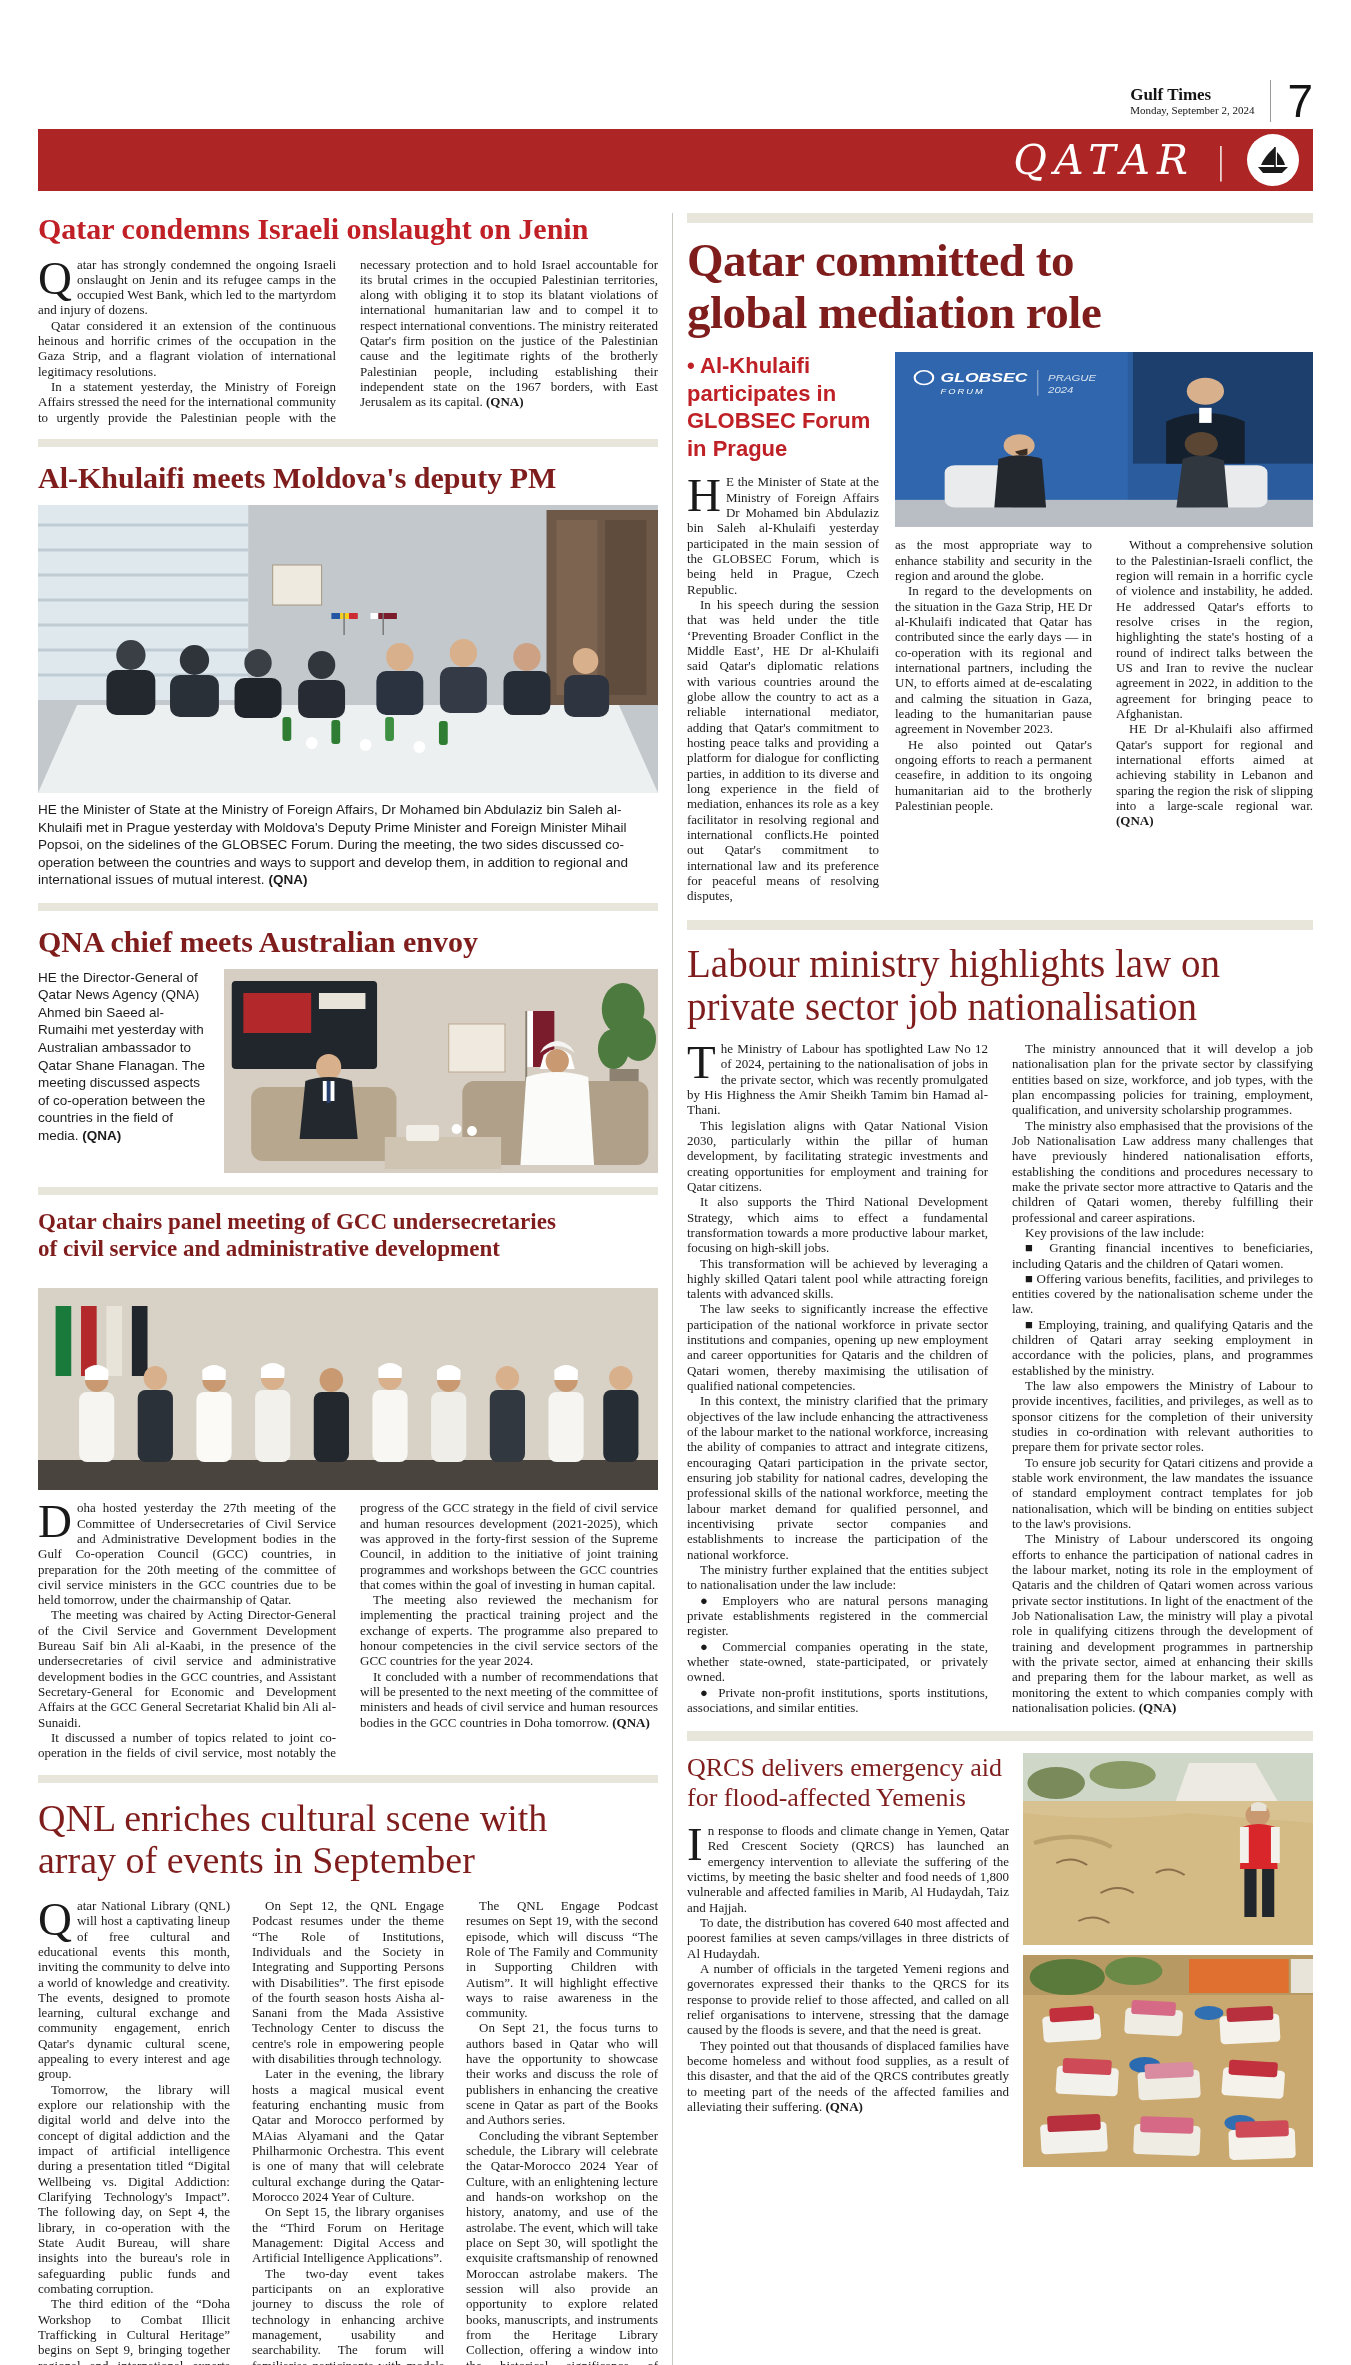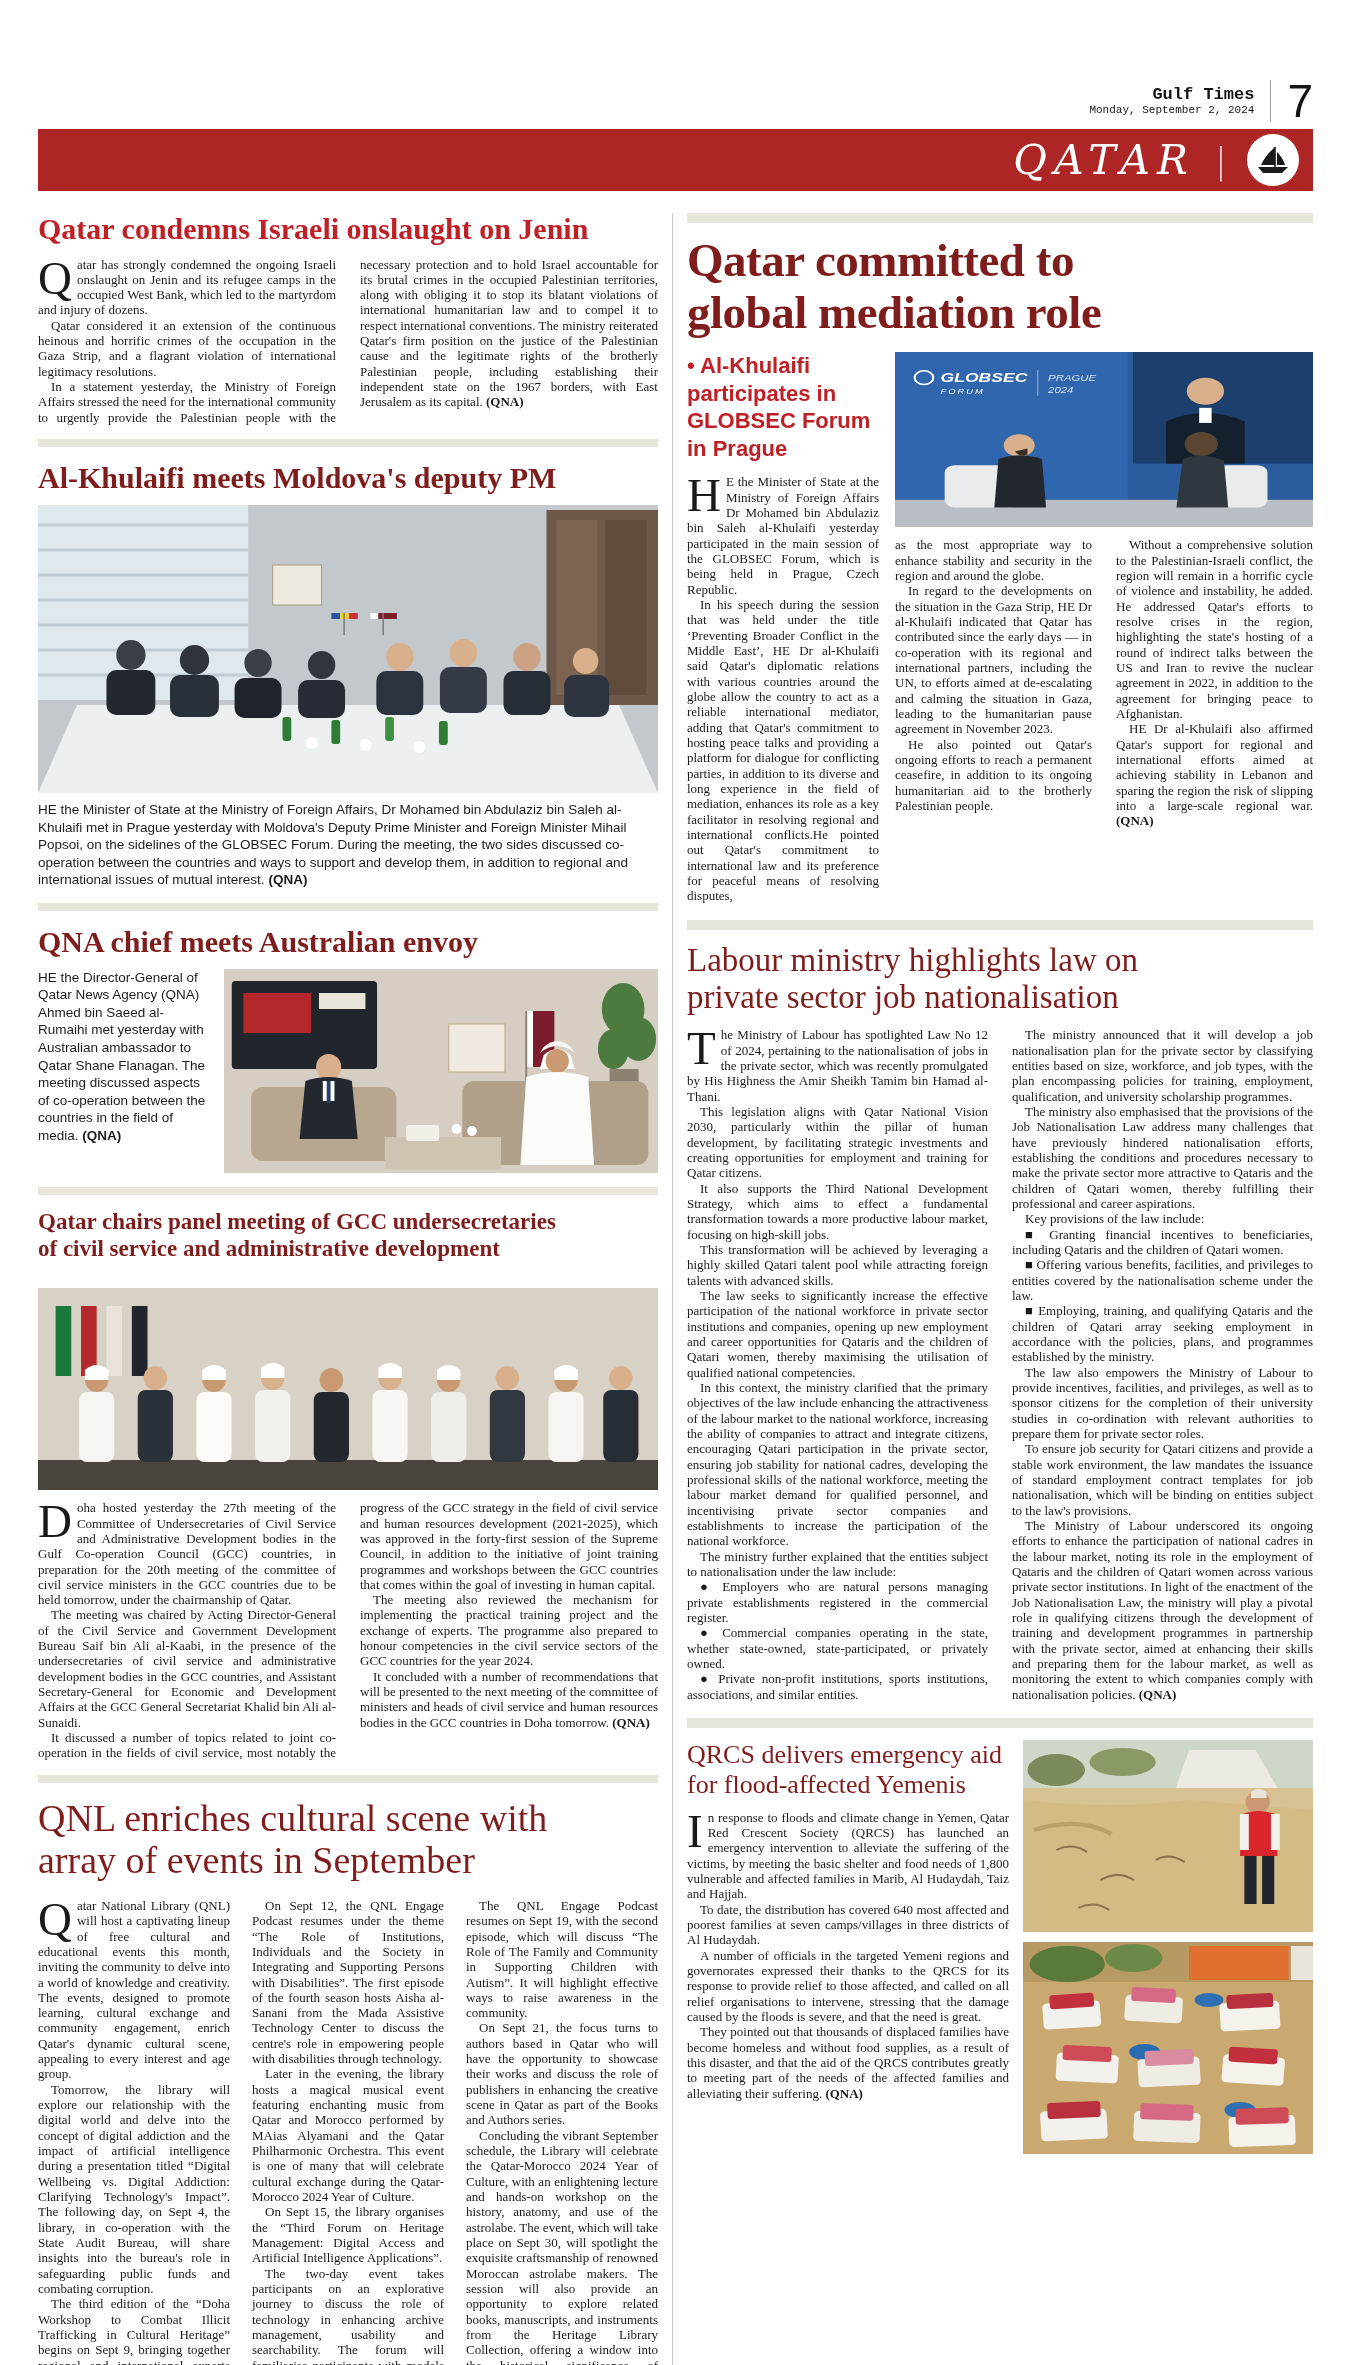--- a/index.html
+++ b/index.html
@@ -4,21 +4,21 @@
 <style>
   * { box-sizing: border-box; margin: 0; padding: 0; }
   html,body { background:#888; }
   .page {
     width:1351px; height:2365px; margin:0 auto; background:#fff;
     padding:78px 38px 10px; font-family:"Liberation Serif", serif; color:#141414;
     overflow:hidden; position:relative;
   }
   
   .masthead { display:flex; justify-content:flex-end; align-items:center; gap:16px; padding-bottom:5px; }
-  .mast-text { text-align:right; font-family:Liberation Mono, monospace; line-height:1.1; }
+  .mast-text { text-align:left; font-family:Liberation Serif, serif; line-height:1.1; }
   .mast-paper { font-weight:700; font-size:17px; }
   .mast-date { font-size:11px; }
   .mast-rule { width:1px; height:42px; background:#9a9a9a; }
   .mast-pageno { font-family:"Liberation Sans", sans-serif; font-size:46px; font-weight:400; line-height:1; }
   
   .banner { height:62px; background:#ad2524; display:flex; align-items:center; justify-content:flex-end; gap:20px; padding-right:14px; margin-bottom:22px; }
   .banner-title { color:#fff; font-family:"DejaVu Serif", serif; font-size:41px; letter-spacing:7px; font-weight:400;font-style:italic; }
   .banner-sep { color:#eed9d9; font-size:36px; font-weight:200; font-family:"DejaVu Sans", sans-serif; }
   .banner-badge { width:52px; height:52px; border-radius:50%; background:#fff; display:flex; align-items:center; justify-content:center; flex:0 0 auto; }
   
@@ -27,21 +27,21 @@
   .col-right { border-left:1px solid #c9c9c4; padding-left:14px; margin-left:0; }
   .divider { height:8px; background:#e8e5da; margin:14px 0; }
   .beige-bar { height:10px; background:#e8e5da; margin:0 0 12px; }
   
   h1,h2 { font-family:"Liberation Serif", serif; color:#7f1d1d; }
   .hl-red { color:#c01f26; font-size:30px; font-weight:700; line-height:1.05; margin-bottom:12px; }
   .hl-a2 { font-size:30px; font-weight:700; margin-bottom:10px; }
   .hl-a3 { font-size:30px; font-weight:700; margin-bottom:10px; }
   .hl-gcc { font-size:23px; font-weight:700; line-height:1.16; margin-bottom:26px; }
   .hl-big { font-size:47px; font-weight:700; line-height:1.1; margin-bottom:14px; letter-spacing:-0.5px; }
-  .hl-med { font-size:33px; font-weight:400; line-height:1.12; margin-bottom:12px; }
+  .hl-med { font-size:39px; font-weight:400; line-height:1.12; margin-bottom:12px; }
   .hl-qnl { font-size:38px; font-weight:400; line-height:1.12; margin-bottom:16px; }
   .hl-qrcs { font-size:26px; font-weight:400; line-height:1.15; margin-bottom:10px; }
   .hl-line { display:block; }
   
   .body { font-size:13px; line-height:1.18; text-align:justify; color:#1a1a1a; }
   .body p { margin:0; }
   .body p + p { text-indent:13px; }
   .body b { font-weight:700; }
   .cols2 { columns:2; column-gap:24px; }
   .cols3 { columns:3; column-gap:22px; }

